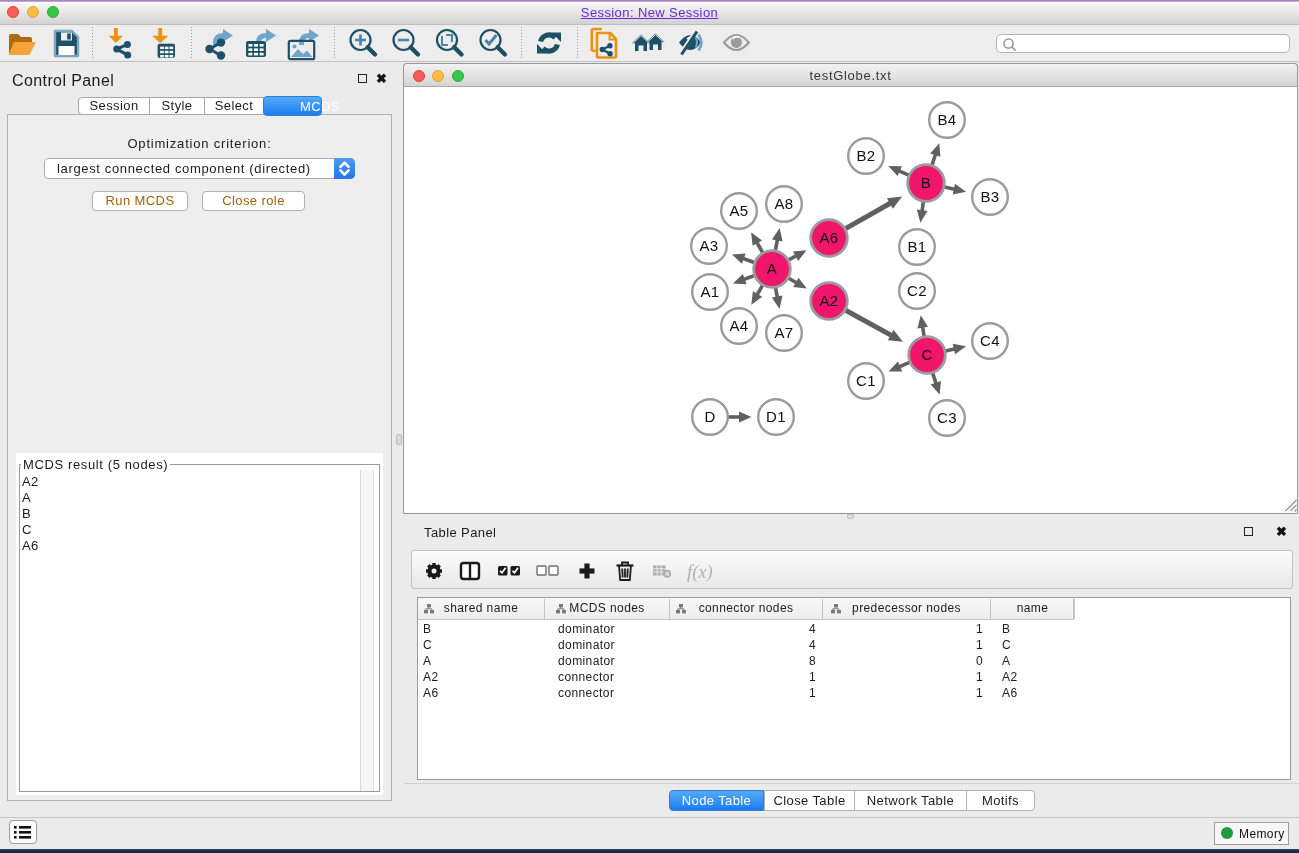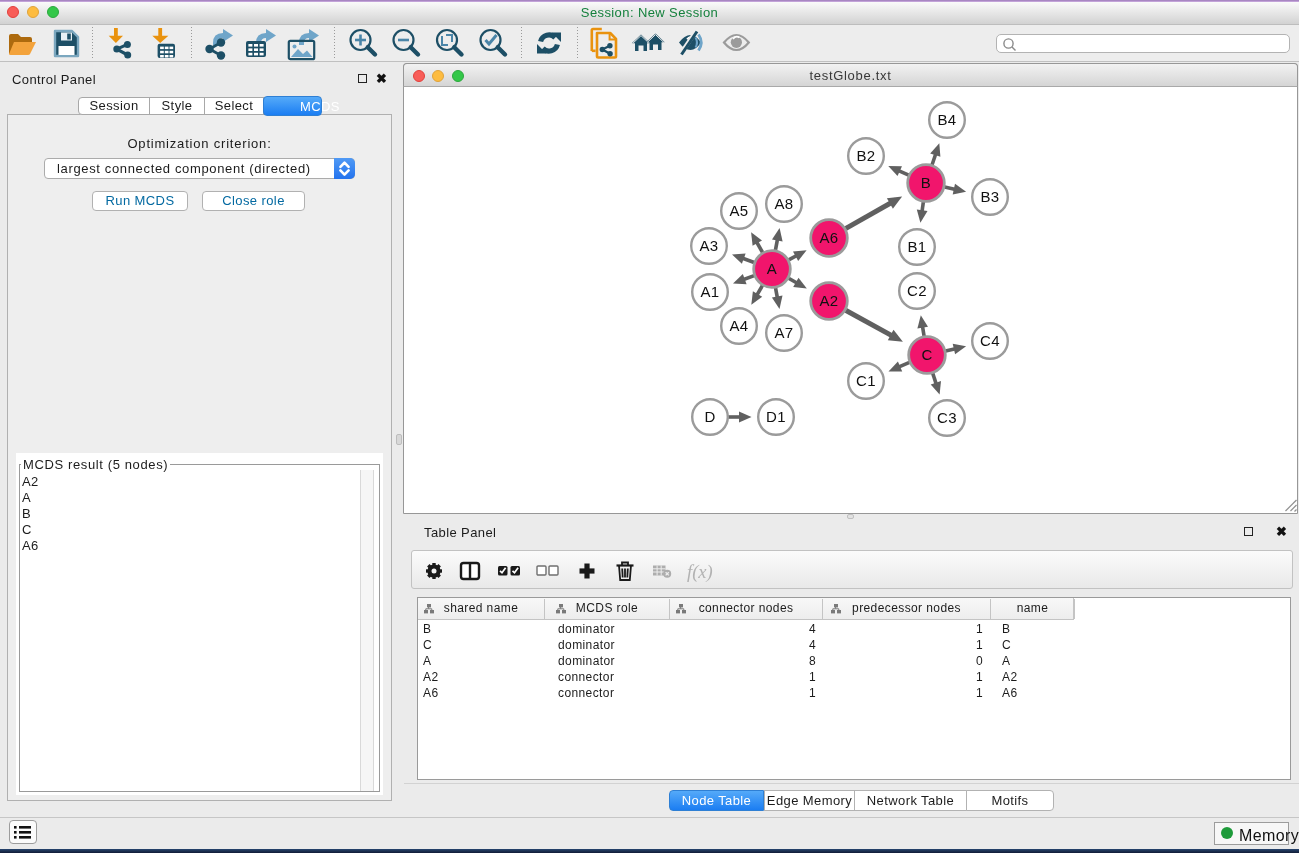--- a/index.html
+++ b/index.html
@@ -4,36 +4,36 @@
 <style>
 * { margin:0; padding:0; box-sizing:border-box; }
 html,body { width:1299px; height:853px; overflow:hidden; }
 body { font-family:"Liberation Sans",sans-serif; background:#ebebeb; position:relative; letter-spacing:0.4px; }
 .abs { position:absolute; }
 
 #topstrip { left:0; top:0; width:1299px; height:2px; background:#c2a2d8; border-top:1px solid #a886c2; }
 
 #titlebar { left:0; top:2px; width:1299px; height:23px; background:linear-gradient(#fafafa,#d2d2d2); border-bottom:1px solid #bdbdbd; }
 .light { position:absolute; width:12px; height:12px; border-radius:50%; top:6px; }
-#titletext { position:absolute; left:0; width:1299px; top:5px; text-align:center; font-size:13px; color:#15803d; }
+#titletext { position:absolute; left:0; width:1299px; top:5px; text-align:center; font-size:13px; color:#6d28d9;text-decoration:underline; }
 
 #toolbar { left:0; top:25px; width:1299px; height:37px; background:#ededed; border-bottom:1px solid #c0c0c0; }
 .sep { position:absolute; top:27px; height:33px; width:1px; background-image:repeating-linear-gradient(#9a9a9a 0 1px, transparent 1px 3px); }
 #search { left:996px; top:34px; width:294px; height:19px; background:#fff; border:1px solid #b3b3b3; border-radius:5px; }
 
-#cp-title { left:12px; top:72px; font-size:13px; color:#1c1c1c; }
+#cp-title { left:12px; top:72px; font-size:16px; color:#1c1c1c; }
 .floatbtn { position:absolute; width:9px; height:9px; border:1.6px solid #222; background:transparent; }
 .closebtn { position:absolute; font-size:13px; font-weight:bold; color:#111; }
 #cp-box { left:7px; top:114px; width:385px; height:687px; background:#eeeeee; border:1px solid #b0b0b0; }
 .tab { position:absolute; top:97px; height:18px; background:#fff; border:1px solid #a8a8a8; font-size:13px; color:#1c1c1c; text-align:center; line-height:16px; }
 #tab-mcds { background:linear-gradient(#55aaf9,#1b7df2); color:#fff; border-color:#2e7fd4; border-radius:4px; top:96px; height:20px; line-height:19px;padding-left:36px; }
 #opt-label { left:8px; width:383px; top:136px; text-align:center; font-size:13px; color:#1c1c1c; letter-spacing:0.8px; }
 #dd { left:44px; top:158px; width:311px; height:21px; background:#fff; border:1px solid #ababab; border-radius:4px; font-size:13px; color:#1c1c1c; line-height:19px; padding-left:12px; letter-spacing:0.65px; }
 #dd-btn { left:334px; top:158px; width:21px; height:21px; border-radius:0 5px 5px 0; background:linear-gradient(#509af5,#2373ee); }
-.btn { position:absolute; top:191px; height:20px; background:#fff; border:1px solid #b1b1b1; border-radius:4px; font-size:13px; color:#0369a1; text-align:center; line-height:18px; }
+.btn { position:absolute; top:191px; height:20px; background:#fff; border:1px solid #b1b1b1; border-radius:4px; font-size:13px; color:#a16207; text-align:center; line-height:18px; }
 
 #fs-white { left:16px; top:453px; width:367px; height:342px; background:#fff; }
 #fs-border { left:19px; top:464px; width:361px; height:328px; border:1px solid #9a9a9a; }
 #fs-legend { left:21px; top:457px; background:#fff; font-size:13px; color:#1c1c1c; padding:0 2px; letter-spacing:0.62px; }
 #fs-scroll { left:360px; top:470px; width:14px; height:321px; background:#f6f6f6; border-left:1px solid #d9d9d9; border-right:1px solid #d9d9d9; }
 .li { position:absolute; left:22px; font-size:13px; color:#1c1c1c; }
 
 #netwin { left:403px; top:63px; width:895px; height:451px; background:#fff; border:1px solid #979797; border-radius:4px 4px 0 0; }
 #nettitle { left:403px; top:63px; width:895px; height:24px; background:linear-gradient(#f2f2f2,#d5d5d5); border:1px solid #979797; border-bottom:1px solid #a9a9a9; border-radius:4px 4px 0 0; }
 #nettitletext { left:403px; width:895px; top:68px; text-align:center; font-size:13px; color:#383838; letter-spacing:0.7px; }
@@ -424,21 +424,21 @@
     </g>
   </svg>
 <div id="tbl-box" class="abs"></div>
 <div id="tbl-head" class="abs"></div>
 <div class="hdiv" style="left:544px;"></div>
 <div class="hdiv" style="left:669px;"></div>
 <div class="hdiv" style="left:822px;"></div>
 <div class="hdiv" style="left:990px;"></div>
 <div class="hdiv" style="left:1074px;"></div>
 <div class="hcell" style="left:418px;width:126px;text-align:center;">shared name</div>
-<div class="hcell" style="left:545px;width:124px;text-align:center;">MCDS role</div>
+<div class="hcell" style="left:545px;width:124px;text-align:center;">MCDS nodes</div>
 <div class="hcell" style="left:670px;width:152px;text-align:center;">connector nodes</div>
 <div class="hcell" style="left:823px;width:167px;text-align:center;">predecessor nodes</div>
 <div class="hcell" style="left:991px;width:83px;text-align:center;">name</div>
 <div class="cell" style="left:423px;top:622px;">B</div>
 <div class="cell" style="left:558px;top:622px;">dominator</div>
 <div class="cell" style="left:700px;top:622px;width:116px;text-align:right;">4</div>
 <div class="cell" style="left:860px;top:622px;width:123px;text-align:right;">1</div>
 <div class="cell" style="left:1002px;top:622px;">B</div>
 <div class="cell" style="left:423px;top:638px;">C</div>
 <div class="cell" style="left:558px;top:638px;">dominator</div>
@@ -488,34 +488,34 @@
 <svg class="abs" style="left:831px;top:604px;" width="10" height="10">
     <g fill="#7a7a7a">
       <rect x="3" y="0" width="4" height="3.4"></rect>
       <rect x="0" y="6" width="4" height="3.4"></rect>
       <rect x="6" y="6" width="4" height="3.4"></rect>
       <path d="M4.6 3 L4.6 4.8 L1.8 4.8 L1.8 6.4 M4.6 4.8 L7.8 4.8 L7.8 6.4" fill="none" stroke="#7a7a7a" stroke-width="1"></path>
     </g>
   </svg>
 
 <div class="btab" id="btab-node" style="left:669px; width:95px; border-radius:4px 0 0 4px;">Node Table</div>
-<div class="btab" style="left:764px; width:91px;">Edge Memory</div>
+<div class="btab" style="left:764px; width:91px;">Close Table</div>
 <div class="btab" style="left:854px; width:113px;">Network Table</div>
-<div class="btab" style="left:966px; width:88px; border-radius:0 4px 4px 0;">Motifs</div>
+<div class="btab" style="left:966px; width:69px; border-radius:0 4px 4px 0;">Motifs</div>
 
 <div class="abs" style="left:404px;top:783px;width:895px;height:1px;background:#d2d2d2;"></div>
 
 <div id="statusline" class="abs"></div>
 <div id="listbtn" class="abs"></div>
 <svg class="abs" style="left:14px;top:826px;" width="18" height="13">
     <g fill="#111">
       <rect x="0" y="0" width="2.6" height="2.6"></rect>
       <rect x="5" y="0" width="12" height="2.6"></rect>
       <rect x="0" y="5" width="2.6" height="2.6"></rect>
       <rect x="5" y="5" width="12" height="2.6"></rect>
       <rect x="0" y="10" width="2.6" height="2.6"></rect>
       <rect x="5" y="10" width="12" height="2.6"></rect>
     </g>
   </svg>
 <div id="membtn" class="abs"></div>
 <div class="abs" style="left:1221px;top:827px;width:12px;height:12px;border-radius:50%;background:#1e9b3a;"></div>
-<div class="abs" style="left:1239px;top:827px;font-size:16px;color:#111;">Memory</div>
+<div class="abs" style="left:1239px;top:827px;font-size:12px;color:#111;">Memory</div>
 <div id="botstrip" class="abs"></div>
 
 </body></html>

